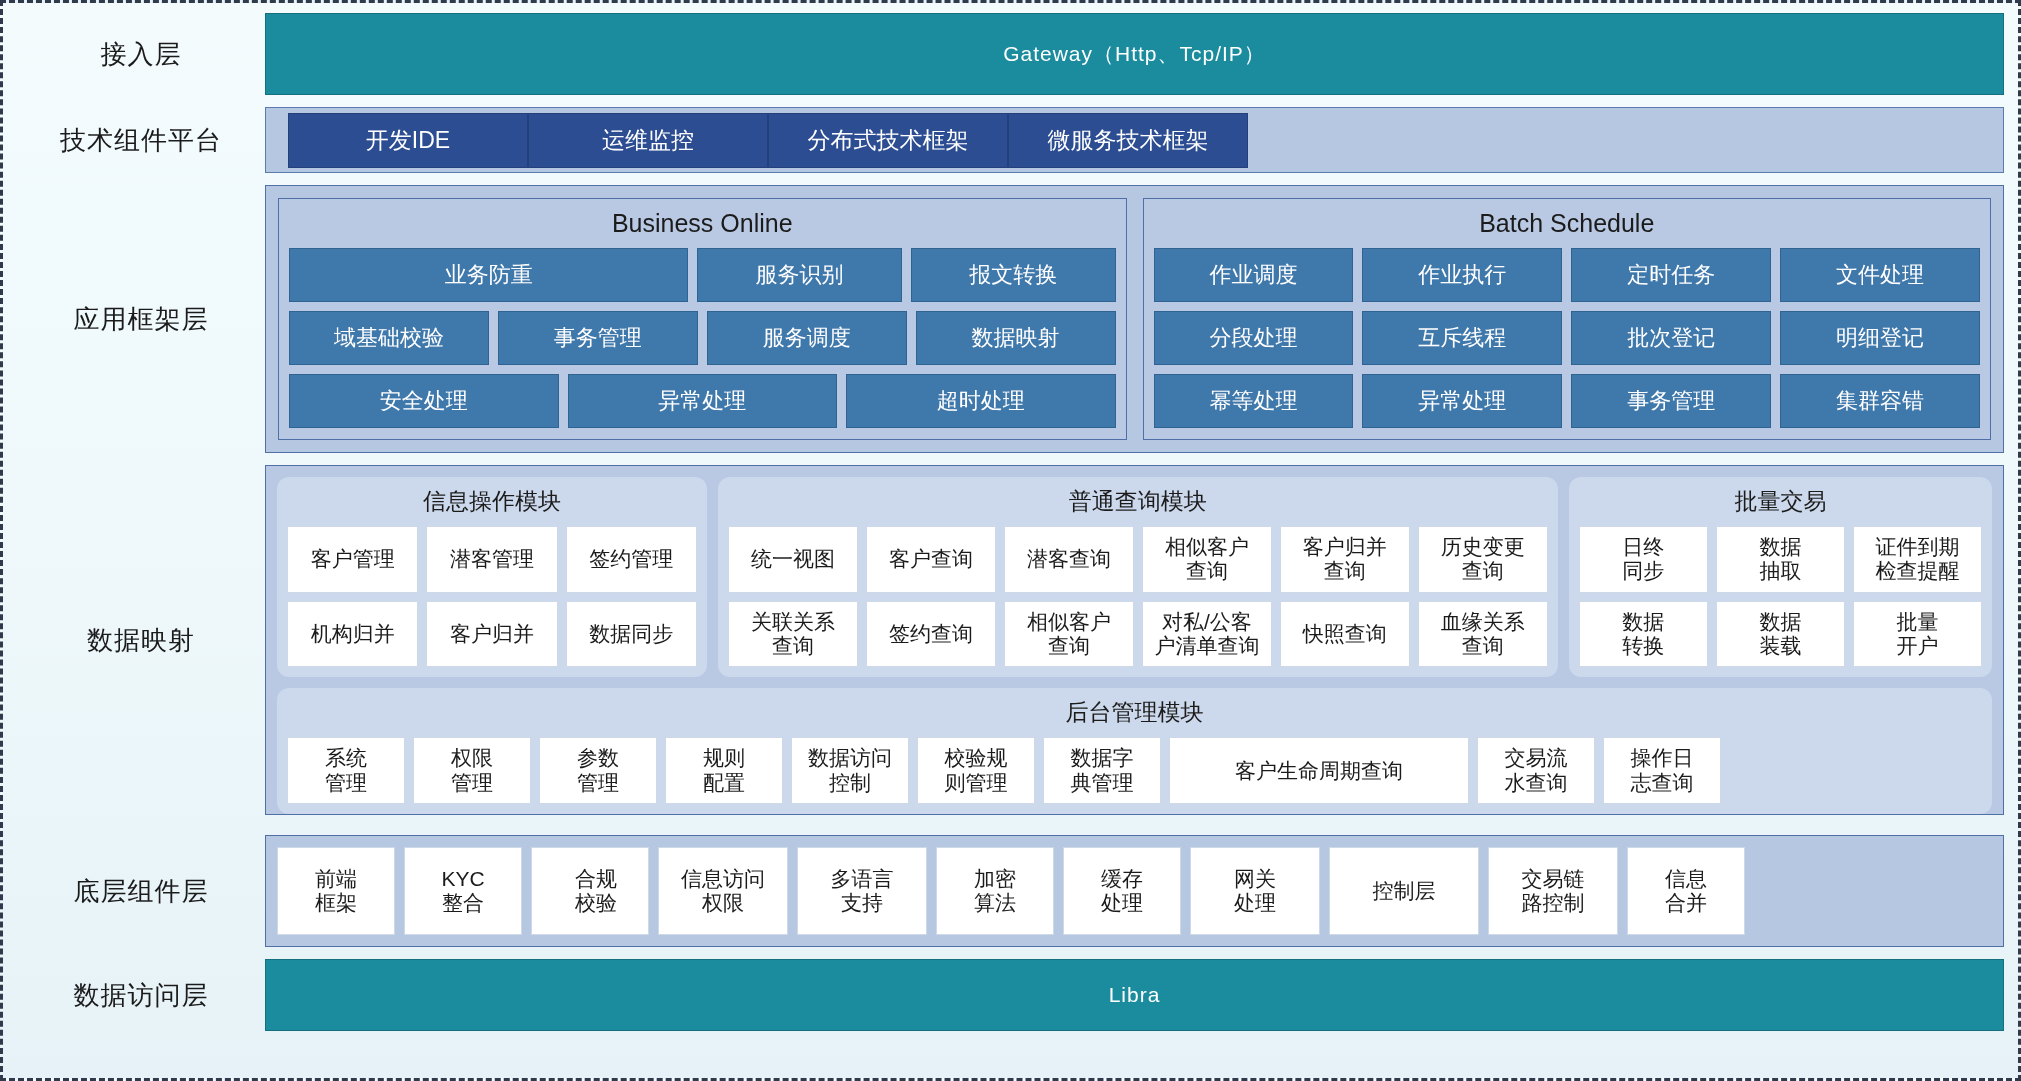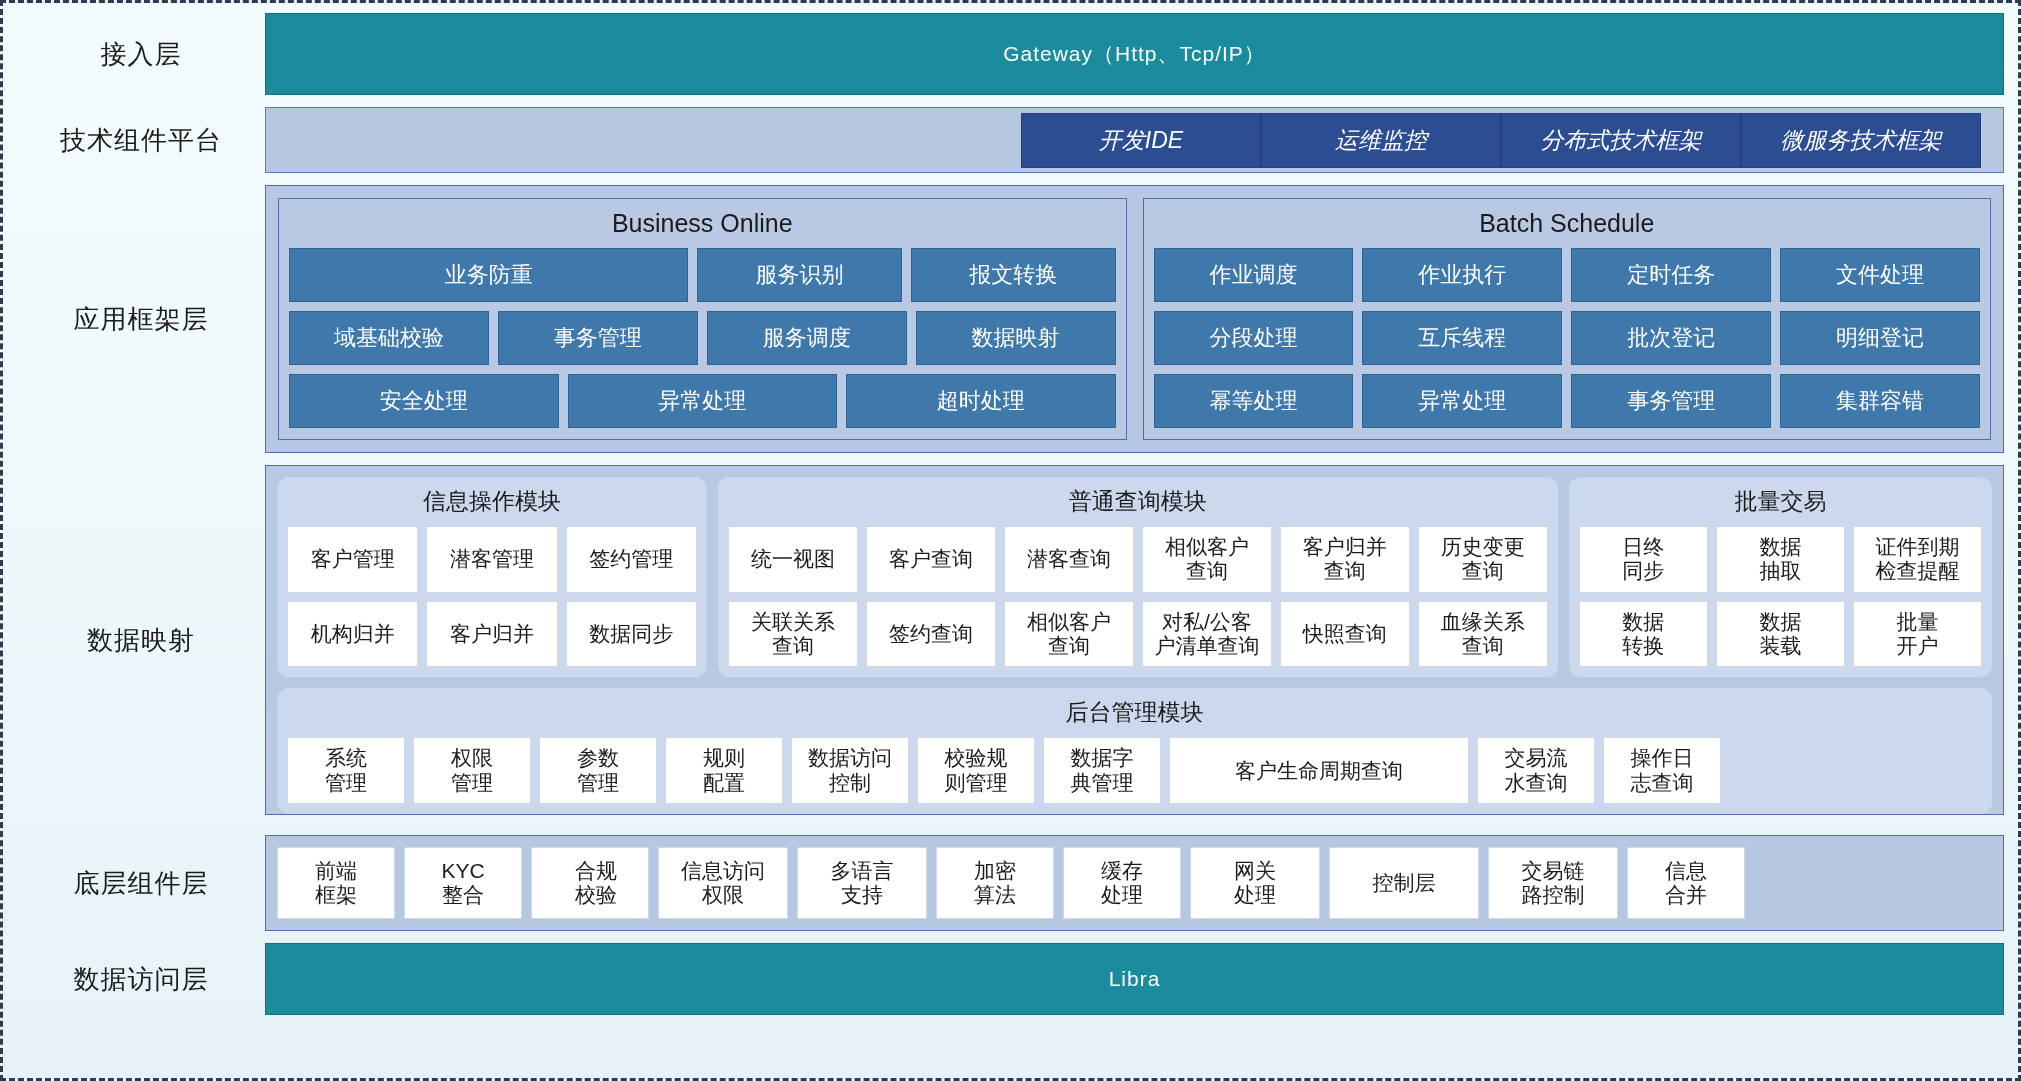--- a/index.html
+++ b/index.html
@@ -26,22 +26,22 @@
 
   
   .band-teal{
     flex:1;background:#1b8c9e;border:1px solid #14707f;
     display:flex;align-items:center;justify-content:center;
     color:#ffffff;font-size:21px;letter-spacing:1px;
   }
   
   .band-soft{
     flex:1;background:#b6c7e2;border:1px solid #5b7ab0;
-    display:flex;align-items:center;justify-content:flex-end;
-    padding:19px 22px;box-sizing:border-box;font-style:italic;
+    display:flex;align-items:center;justify-content:flex-start;
+    padding:19px 22px;box-sizing:border-box;
   }
   .chip-navy{
     background:#2c4d92;color:#fff;font-size:23px;
     padding:11px 0;text-align:center;flex:0 0 238px;
     border:1px solid #24407c;
   }
 
   
   .frame-outer{
     flex:1;background:#b6c7e2;border:1px solid #4f6fa6;
@@ -268,21 +268,21 @@
               <div class="cell-white" style="flex: 0 0 118px;">交易流
 水查询</div>
               <div class="cell-white" style="flex: 0 0 118px;">操作日
 志查询</div>
             </div>
         </div>
       </div>
     </div>
   </div>
 
-  <div class="layer-row" style="height:96px;margin-bottom:12px;margin-top:20px;">
+  <div class="layer-row" style="height:112px;margin-bottom:12px;margin-top:20px;">
     <div class="layer-label">底层组件层</div>
     <div class="layer-body">
       <div class="base-outer" id="base-cells">
           <div class="base-cell" style="flex: 0 0 118px;">前端
 框架</div>
           <div class="base-cell" style="flex: 0 0 118px;">KYC
 整合</div>
           <div class="base-cell" style="flex: 0 0 118px; padding-left: 12px;">合规
 校验</div>
           <div class="base-cell" style="flex: 0 0 130px;">信息访问

